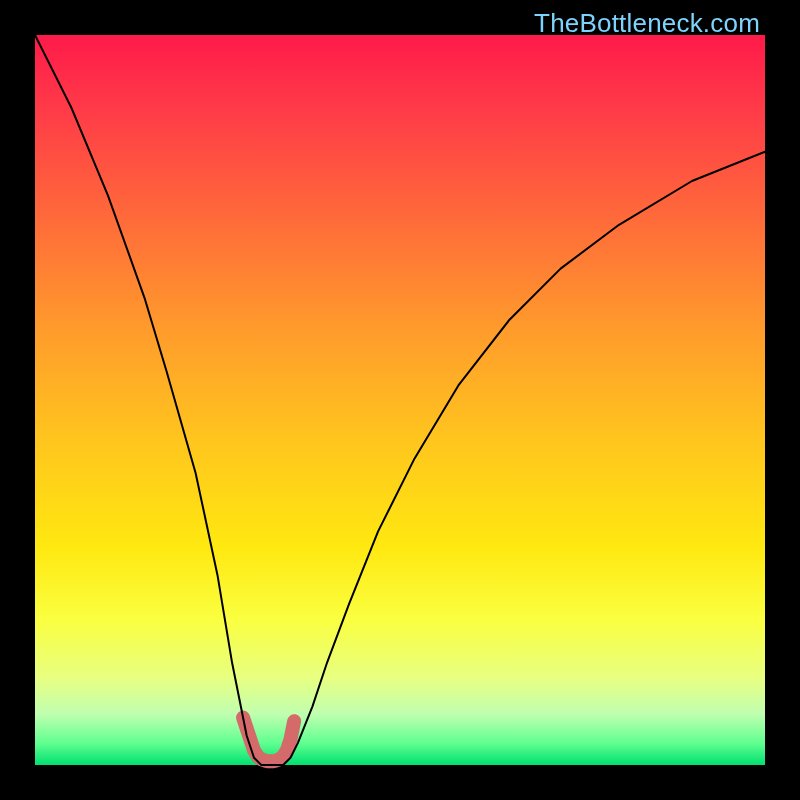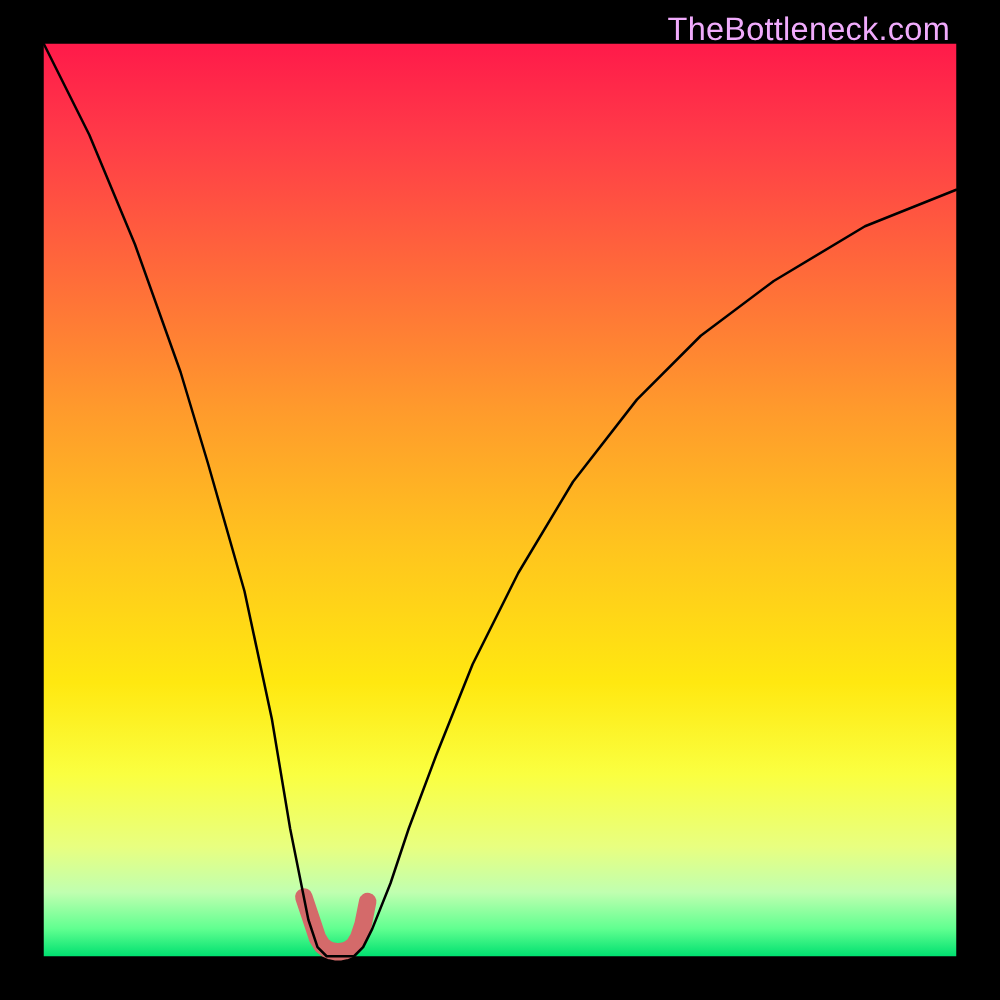--- a/index.html
+++ b/index.html
@@ -34,21 +34,21 @@
       #faff40 80%,
       #e8ff80 88%,
       #c0ffb0 93%,
       #60ff90 97%,
       #00e070 100%);
   }
   .watermark {
     position: absolute;
     top: 8px;
     right: 40px;
-    color: #f0abfc;
+    color: #7dd3fc;
     font-size: 26px;
     font-weight: 500;
     letter-spacing: 0.2px;
   }
   svg.curves {
     position: absolute;
     top: 35px;
     left: 35px;
     width: 730px;
     height: 730px;

